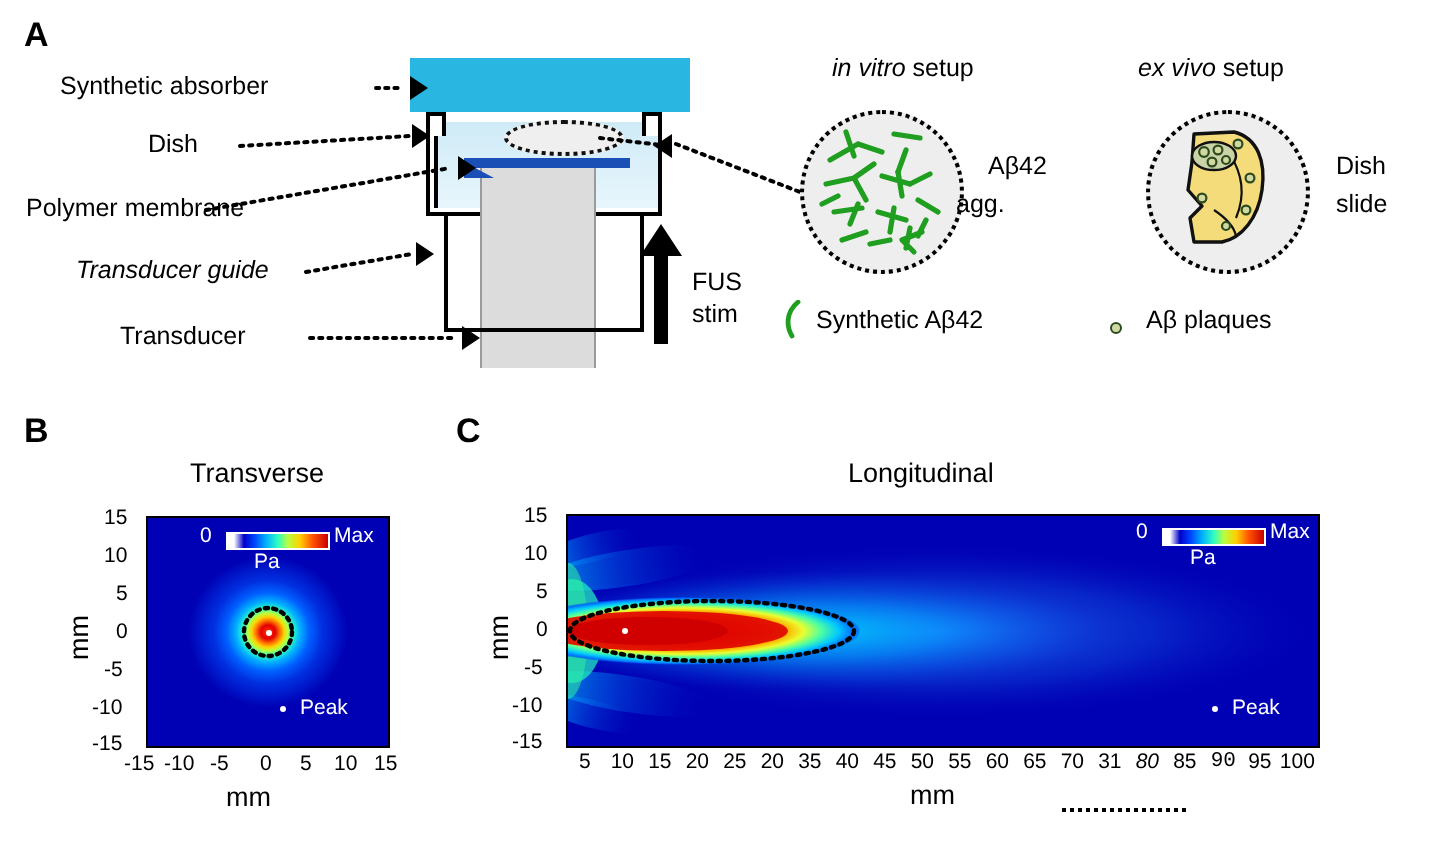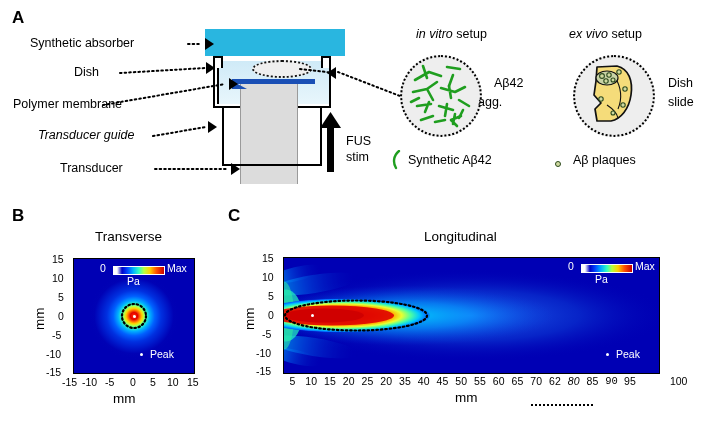--- a/index.html
+++ b/index.html
@@ -296,24 +296,24 @@
     <div class="tick" style="left: 361.575px; top: 375px;">25</div>
     <div class="tick" style="left: 380.325px; top: 375px;">20</div>
     <div class="tick" style="left: 399.075px; top: 375px;">35</div>
     <div class="tick" style="left: 417.825px; top: 375px;">40</div>
     <div class="tick" style="left: 436.575px; top: 375px;">45</div>
     <div class="tick" style="left: 455.325px; top: 375px;">50</div>
     <div class="tick" style="left: 474.075px; top: 375px;">55</div>
     <div class="tick" style="left: 492.825px; top: 375px;">60</div>
     <div class="tick" style="left: 511.575px; top: 375px;">65</div>
     <div class="tick" style="left: 530.325px; top: 375px;">70</div>
-    <div class="tick" style="left: 549.075px; top: 375px;">62</div>
+    <div class="tick" style="left: 549.075px; top: 375px;">31</div>
     <div class="tick" style="left: 567.825px; top: 375px; font-style: italic;">80</div>
     <div class="tick" style="left: 586.575px; top: 375px;">85</div>
     <div class="tick" style="left: 605.325px; top: 375px; font-family: Liberation Mono, monospace;">90</div>
     <div class="tick" style="left: 624.075px; top: 375px;">95</div>
-    <div class="tick" style="left: 639.925px; top: 375px; margin-left: 30px;">100</div>
+    <div class="tick" style="left: 639.925px; top: 375px;">100</div>
   </div>
 
 <div class="axtitle" style="left:455px;top:390px;">mm</div>
 
 <div class="fwhm-dash" style="left:531px;top:404px;width:62px;"></div>
 <div class="abs lbl" style="left:601px;top:396px;margin-top:25px;">FWHM</div>
 
 </body></html>

